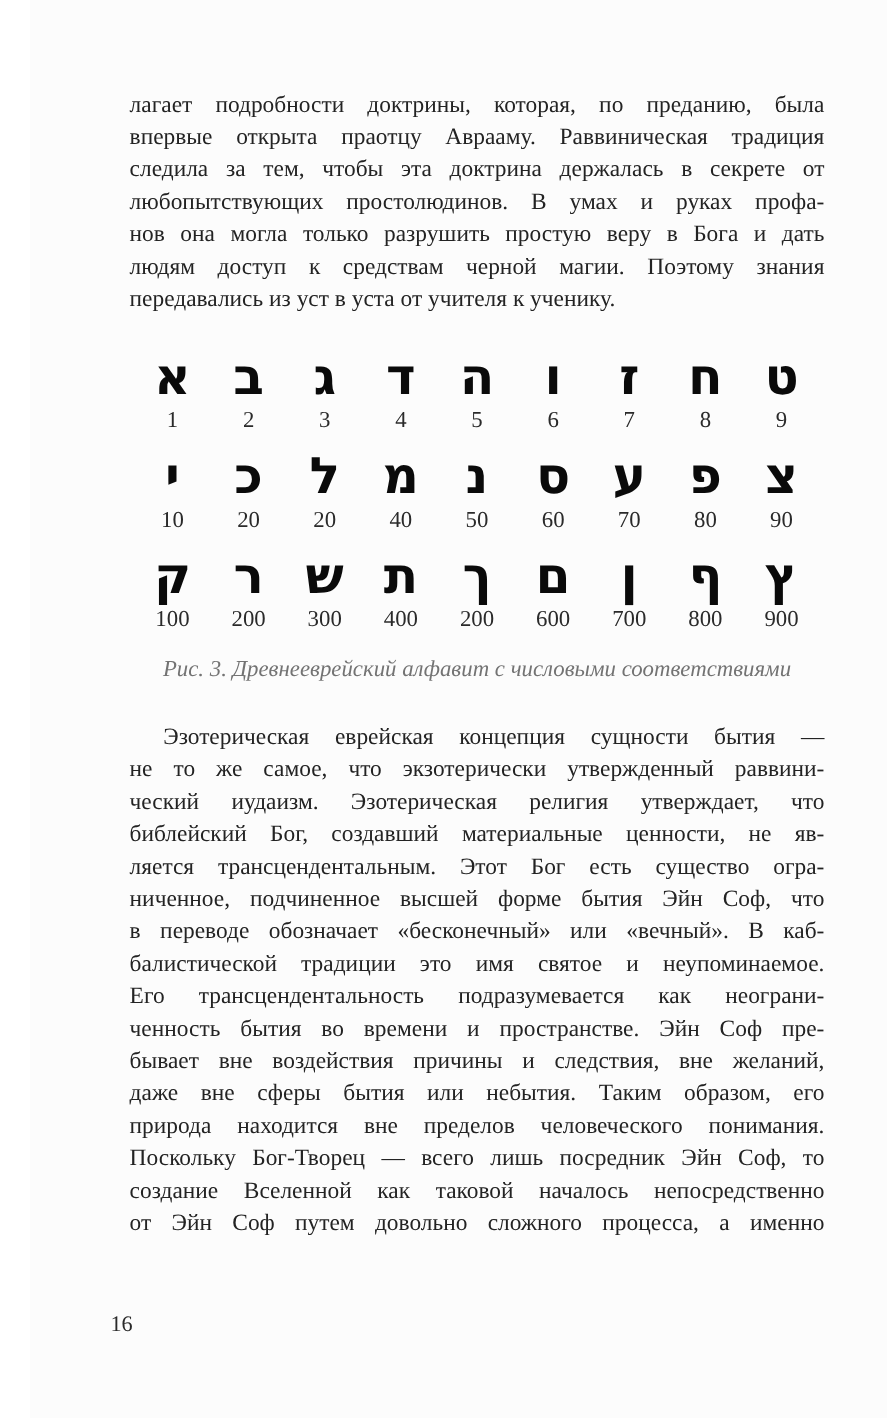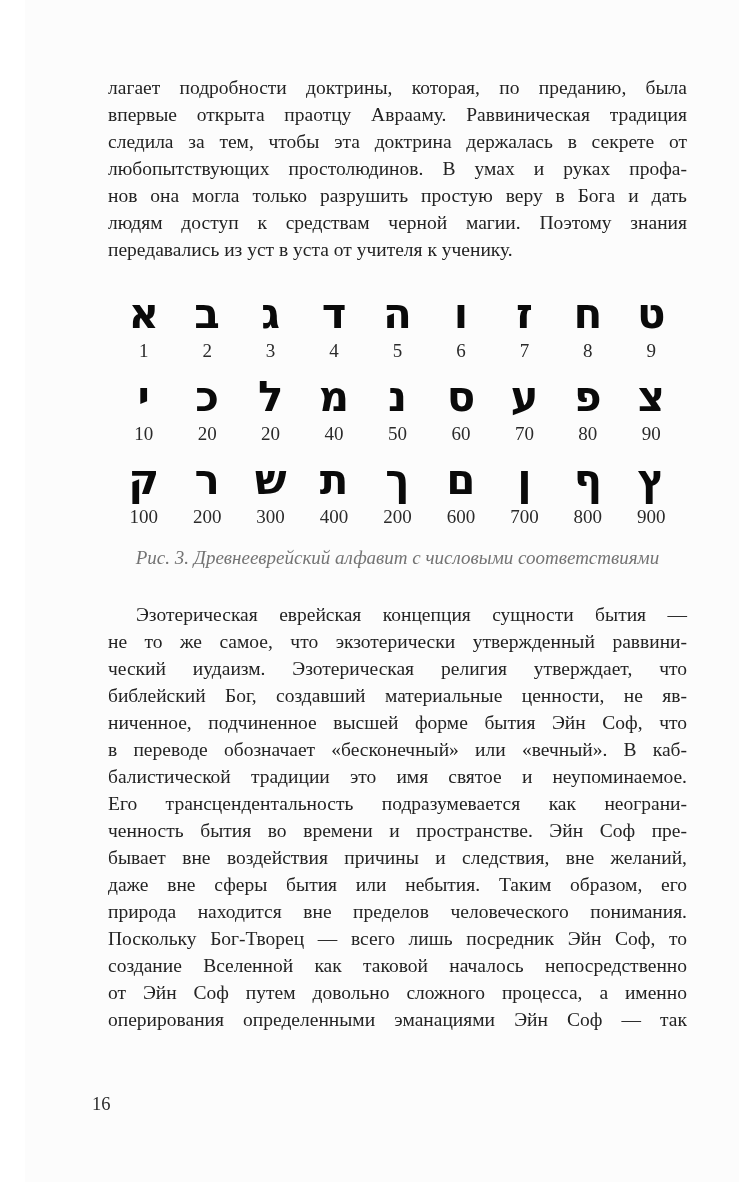--- a/index.html
+++ b/index.html
@@ -217,30 +217,30 @@
       </div>
 
       <div class="fig-caption">Рис. 3. Древнееврейский алфавит с числовыми соответствиями</div>
     </div>
 
     <div class="para2">
       <div class="pline first-indent">Эзотерическая еврейская концепция сущности бытия —</div>
       <div class="pline">не то же самое, что экзотерически утвержденный раввини-</div>
       <div class="pline">ческий иудаизм. Эзотерическая религия утверждает, что</div>
       <div class="pline">библейский Бог, создавший материальные ценности, не яв-</div>
+      <div class="pline">ляется трансцендентальным. Этот Бог есть существо огра-</div>
       <div class="pline"><span>ниченное, подчиненное высшей форме бытия </span><span class="em-inline">Эйн Соф</span><span>, что</span></div>
       <div class="pline">в переводе обозначает «бесконечный» или «вечный». В каб-</div>
       <div class="pline">балистической традиции это имя святое и неупоминаемое.</div>
       <div class="pline">Его трансцендентальность подразумевается как неограни-</div>
       <div class="pline">ченность бытия во времени и пространстве. Эйн Соф пре-</div>
       <div class="pline">бывает вне воздействия причины и следствия, вне желаний,</div>
       <div class="pline">даже вне сферы бытия или небытия. Таким образом, его</div>
       <div class="pline">природа находится вне пределов человеческого понимания.</div>
       <div class="pline">Поскольку Бог-Творец — всего лишь посредник Эйн Соф, то</div>
       <div class="pline">создание Вселенной как таковой началось непосредственно</div>
       <div class="pline">от Эйн Соф путем довольно сложного процесса, а именно</div>
-      <div class="pline">оперирования определенными эманациями Эйн Соф — так</div>
     </div>
 
   </div>
 
   <div class="page-number">16</div>
 </div>
 
 </body></html>

